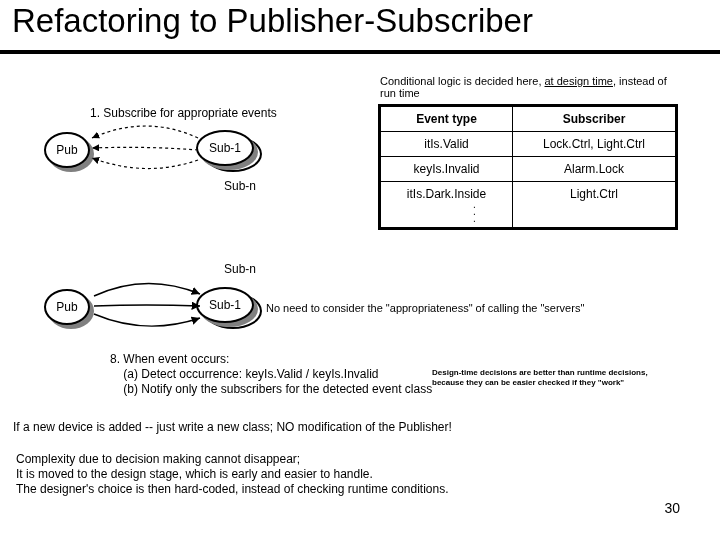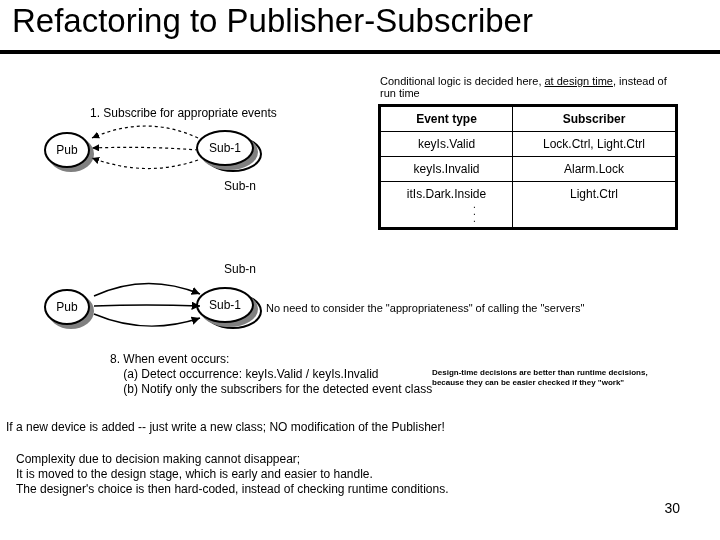--- a/index.html
+++ b/index.html
@@ -45,21 +45,21 @@
   .tbl th, .tbl td { border: 1.5px solid #000; padding: 5px 8px; text-align: center; vertical-align: top; }
   .tbl th { font-weight: bold; }
   .dots { line-height: 7px; padding-left: 56px; font-size: 10px; }
 
   .noneed { position: absolute; top: 302px; left: 266px; font-size: 11px; }
 
   .step2 { position: absolute; top: 352px; left: 110px; font-size: 12px; line-height: 1.25; }
 
   .designnote { position: absolute; top: 368px; left: 432px; font-size: 8px; font-weight: bold; width: 260px; line-height: 1.2; }
 
-  .ifnew { position: absolute; top: 420px; left: 6px; font-size: 12px; }
+  .ifnew { position: absolute; top: 420px; left: 13px; font-size: 12px; }
 
   .complexity { position: absolute; top: 452px; left: 16px; font-size: 12px; line-height: 1.25; }
 
   .pagenum { position: absolute; bottom: 24px; right: 40px; font-size: 14px; }
 </style>
 </head>
 <body>
 
 <div class="title">Refactoring to Publisher-Subscriber</div>
 <div class="title-rule"></div>
@@ -89,21 +89,21 @@
   <path d="M112 42 Q60 60 6 40" fill="none" stroke="#000" stroke-width="1.2" stroke-dasharray="3 3" marker-end="url(#ah)"></path>
 </svg>
 
 <table class="tbl">
   <tbody>
       <tr>
     <th>Event type</th>
     <th>Subscriber</th>
   </tr>
   <tr>
-    <td>keyIs.Valid</td>
+    <td>itIs.Valid</td>
     <td>Lock.Ctrl, Light.Ctrl</td>
   </tr>
   <tr>
     <td>keyIs.Invalid</td>
     <td>Alarm.Lock</td>
   </tr>
   <tr>
     <td>
       <span>itIs.Dark.Inside</span>
       <div class="dots">.<br>.<br>.</div>

